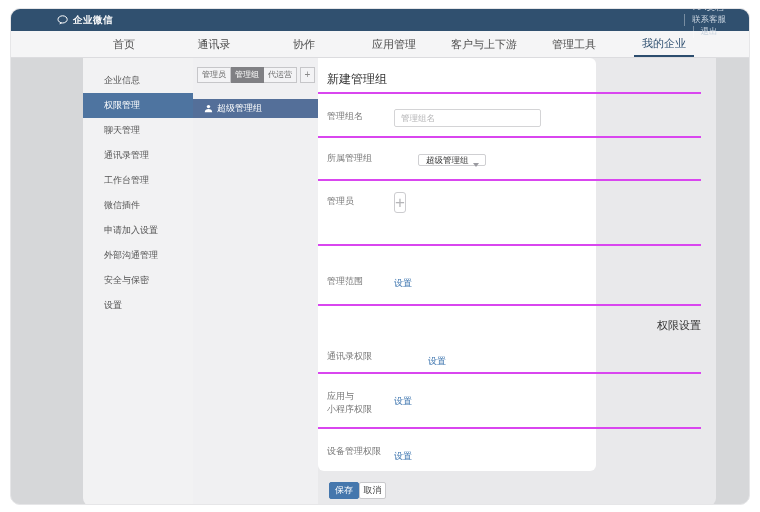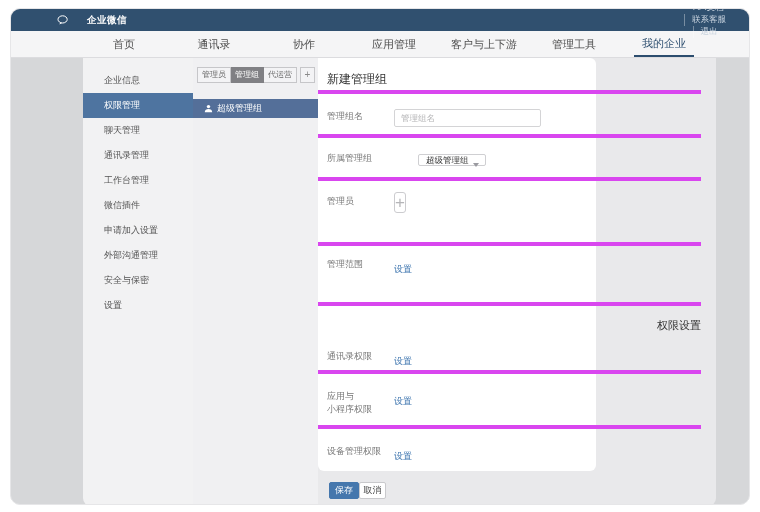--- a/index.html
+++ b/index.html
@@ -4,21 +4,21 @@
 <style>
   * { margin:0; padding:0; box-sizing:border-box; }
   html,body { width:760px; height:512px; background:#ffffff;
     font-family:"Liberation Sans","DejaVu Sans",sans-serif; }
   .card { position:absolute; left:10px; top:8px; width:740px; height:497px;
     border-radius:10px; overflow:hidden; border:1px solid #e6e6e8; background:#d6d7d9; }
 
   
   .topbar { height:22px; background:#30506f; display:flex; align-items:center;
     justify-content:space-between; padding:0 16px 0 46px; }
-  .brand { display:flex; align-items:center; gap:18px; color:#ffffff;
+  .brand { display:flex; align-items:center; gap:4px; color:#ffffff;
     font-size:9.5px; font-weight:bold; letter-spacing:.5px; }
   .brand-icon svg { display:block; }
   .topbar-links { display:flex; align-items:center;flex-direction:column; }
   .toplink { color:#c7d2de; font-size:8.5px; text-decoration:none; cursor:pointer; padding:0 7px; }
   .toplink.sep { border-left:1px solid rgba(255,255,255,.35); }
 
   
   .navbar { height:27px; background:#f5f5f6; border-bottom:1px solid #dcdcdf;
     display:flex; align-items:stretch; padding:0 40px 0 68px; }
   .nav-item { flex:1; display:flex; align-items:center; justify-content:center;
@@ -50,21 +50,21 @@
     gap:4px; padding-left:11px; background:#546f99; color:#ffffff; font-size:9px;
     cursor:pointer; }
   .person-icon svg { display:block; }
 
   
   .main { position:absolute; left:307px; top:0; width:398px; height:448px;
     background:#e9e9eb; border-bottom-right-radius:8px; }
   .sheet { position:absolute; left:0; top:0; width:278px; height:413px;
     background:#ffffff; border-radius:0 6px 6px 6px; }
   .form { position:absolute; left:0; top:0; width:383px; }
-  .frow { border-bottom:4px solid #d946ef; display:flex; padding-left:9px; }
+  .frow { border-bottom:2px solid #d946ef; display:flex; padding-left:9px; }
   .frow.noline { border-bottom:none; }
   .flabel { width:67px; font-size:9px; color:#777; flex-shrink:0; white-space:pre-line; line-height:13px; }
   .fcontrol { flex:1; }
   .row-title { height:36px; padding-top:13px; }
   .sheet-title { font-size:12px; color:#333; }
   .row-name { height:44px; padding-top:13px;justify-content:center; }
   .row-name .flabel { line-height:18px; }
   .txt-input { width:147px; height:18px; border:1px solid #d4d4d6; border-radius:2px;
     background:#fff; font-size:8.5px; color:#333; padding:0 6px;
     font-family:"Liberation Sans","DejaVu Sans",sans-serif; }
@@ -75,27 +75,27 @@
     border-radius:2px; background:#fff; font-size:8.5px; color:#333;
     line-height:17px; padding:0 16px 0 7px; cursor:pointer; white-space:nowrap; }
   .caret { position:absolute; right:6px; top:8px; width:0; height:0;
     border-left:3px solid transparent; border-right:3px solid transparent;
     border-top:4px solid #9a9aa0; }
   .row-admins { height:65px; padding-top:8px; }
   .row-admins .flabel { line-height:14px; padding-top:5px; }
   .plus-box { width:30px; height:30px; border:1px solid #cccccf; border-radius:3px;
     background:#fff; color:#b5b5b8; font-size:17px; line-height:27px;
     text-align:center; cursor:pointer; font-weight:300; }
-  .row-scope { height:60px; padding-top:12px; }
+  .row-scope { height:60px; padding-top:12px;align-items:center; }
   .row-scope .flabel { line-height:13px; }
   .setlink { font-size:9px; color:#3f76af; text-decoration:none; cursor:pointer; }
   .desc { margin-top:10px; font-size:8.5px; color:#9b9b9d; white-space:nowrap; }
   .row-perm-title { height:35px; padding-top:12px;justify-content:flex-end; }
   .perm-title { font-size:11px; color:#333; }
-  .row-contacts { height:33px; padding-top:9px; }
+  .row-contacts { height:33px; padding-top:9px;gap:34px; }
   .row-contacts .flabel { line-height:13px; }
   .row-apps { height:55px; padding-top:16px; }
   .row-device { height:42px; padding-top:16px; }
   .footer { position:absolute; left:11px; top:424px; display:flex; }
   .btn { height:17px; font-size:9px; border-radius:2px; cursor:pointer;
     font-family:"Liberation Sans","DejaVu Sans",sans-serif; }
   .btn-save { width:30px; background:#4577ad; border:1px solid #4577ad; color:#ffffff; }
   .btn-cancel { width:27px; background:#ffffff; border:1px solid #c9c9cc; color:#444; }
 </style>
 </head>

